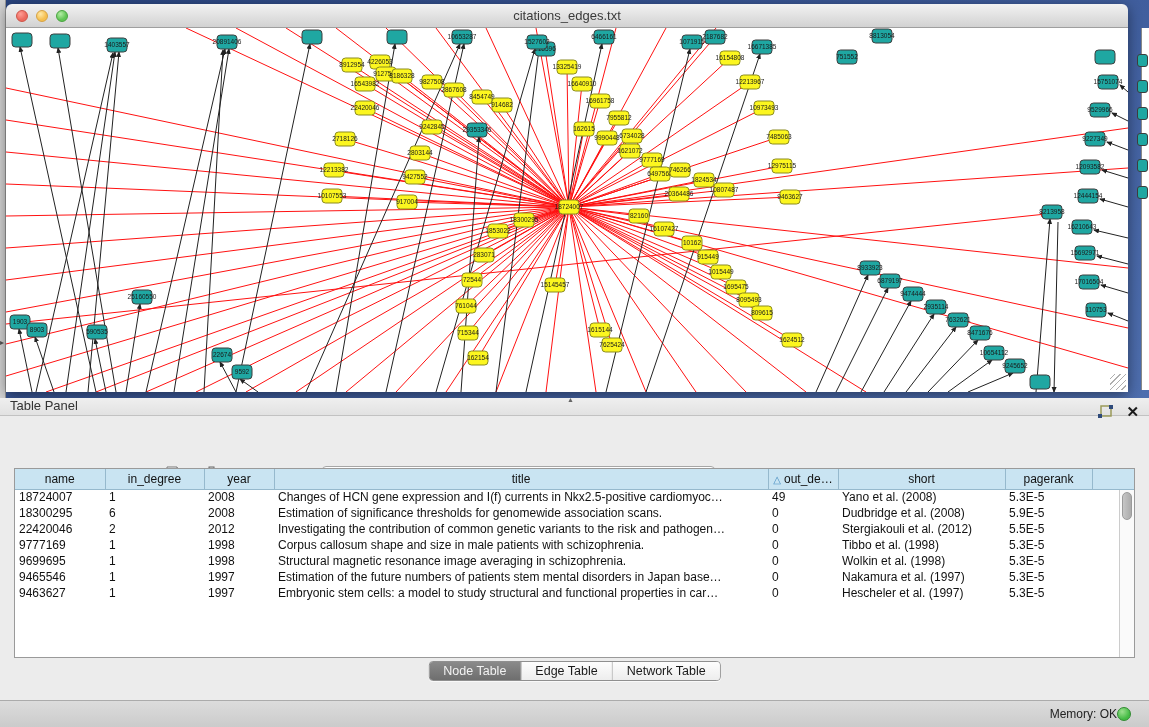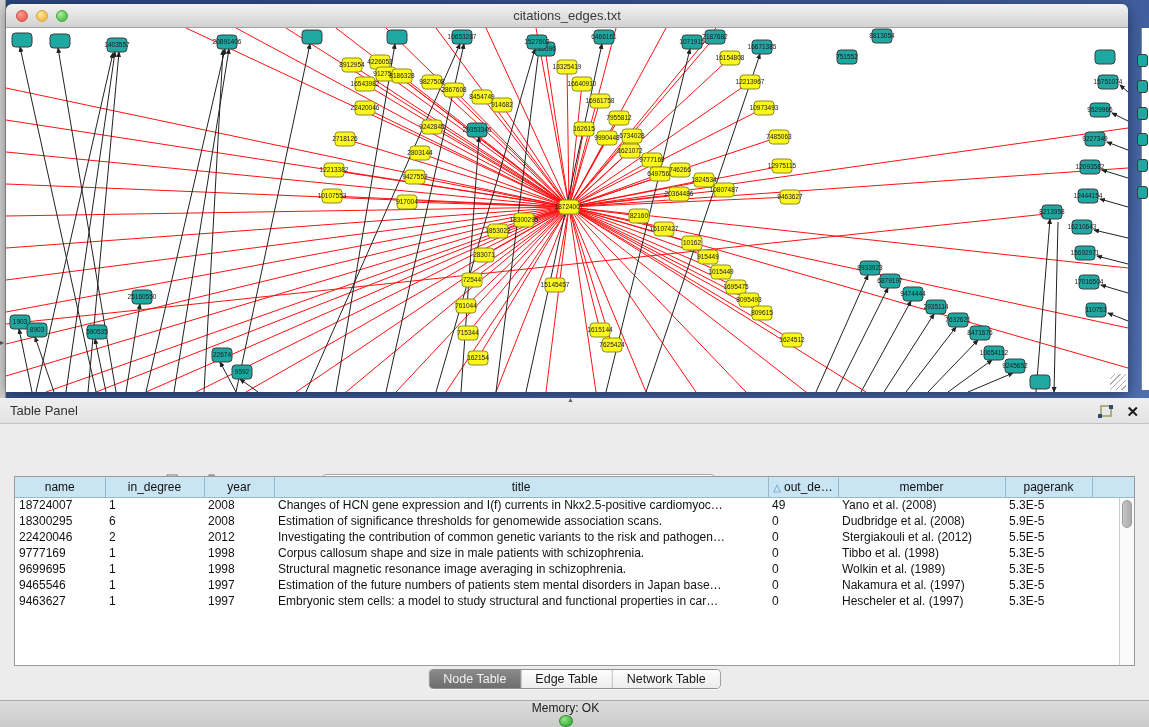--- a/index.html
+++ b/index.html
@@ -35,22 +35,22 @@
   .resize-grip { position:absolute; right:2px; bottom:2px; width:16px; height:16px;
     background:repeating-linear-gradient(135deg,transparent 0 3px,#9a9a9a 3px 4px); opacity:.8; }
   .right-sliver { position:absolute; left:1141px; top:28px; width:8px; height:362px;
     background:#fff; border-left:1px solid #888; }
   .sliver-node { position:absolute; left:-5px; width:11px; height:13px;
     background:#1FA7A2; border:1px solid #3d3d3d; border-radius:3px; }
 
   
   .table-panel { position:absolute; left:0; top:398px; width:1149px; height:302px;
     background:#ececec; }
-  .panel-header { height:26px; background:linear-gradient(#efefef,#e2e2e2);
-    border-bottom:1px solid #c2c2c2; display:flex; align-items:center; position:relative; }
+  .panel-header { height:18px; background:linear-gradient(#efefef,#e2e2e2);
+    border-bottom:1px solid #c2c2c2; display:flex; position:relative; }
   .panel-title { font-size:13px; color:#333; padding-left:10px; }
   .splitter-grip { position:absolute; left:567px; top:-2px; font-size:7px; color:#666; }
   .hdr-btns { position:absolute; right:10px; top:5px; display:flex; gap:12px; align-items:center; }
   .close-x { font-size:15px; font-weight:bold; color:#1a1a1a; cursor:default; }
 
   .panel-body { position:relative; height:272px; }
   .toolbar { position:absolute; left:14px; top:12px; display:flex; align-items:center; gap:13px;margin-top:37px; }
   .tb-icon { width:24px; height:24px; display:flex; align-items:center; justify-content:center; }
   .fx { font:italic bold 14px "Liberation Serif", serif; color:#222; }
   .combo { position:relative; margin-left:12px; width:393px; height:22px; background:#fff;
@@ -77,21 +77,21 @@
     background:#fff; box-shadow:0 1px 0 rgba(255,255,255,.7); }
   .tab { padding:0 14px; font-size:12.5px; color:#1a1a1a; display:flex; align-items:center;
     border-right:1px solid #b5b5b5; background:linear-gradient(#fdfdfd,#ededed); }
   .tab:last-child { border-right:none; }
   .tab.selected { background:linear-gradient(#8a8a8a,#6e6e6e); color:#f2f2f2; }
 
   
   .statusbar { position:absolute; left:0; top:700px; width:1149px; height:27px;
     background:linear-gradient(#dcdcdc,#cbcbcb); border-top:1px solid #ababab;
     display:flex; align-items:center; justify-content:flex-end; gap:0; padding-right:18px;
-    font-size:12px; color:#222;flex-direction:column; }
+    font-size:12px; color:#222; }
   .mem-dot { width:14px; height:14px; border-radius:50%;
     background:radial-gradient(circle at 35% 30%,#9ce08e,#44bb44 65%); border:1px solid #2e8b2e; }
 </style>
 </head>
 <body>
 
 <div id="stage">
 
   <div class="desktop">
     <div class="left-strip">
@@ -762,21 +762,21 @@
             <col style="width:87px">
               <col>
           </colgroup>
           <thead>
               <tr id="hdr-row">
                 <th><span>name</span></th>
                 <th><span>in_degree</span></th>
                 <th><span>year</span></th>
                 <th><span>title</span></th>
                 <th><span class="sort-tri">△</span><span>out_de…</span></th>
-                <th><span>member</span></th>
+                <th><span>short</span></th>
                 <th><span>pagerank</span></th>
                 <th></th>
               </tr>
             </thead>
           <tbody id="tbl-body">
               <tr>
                 <td>18724007</td>
                 <td>1</td>
                 <td>2008</td>
                 <td>Changes of HCN gene expression and I(f) currents in Nkx2.5-positive cardiomyoc…</td>
@@ -814,21 +814,21 @@
                 <td>Tibbo et al. (1998)</td>
                 <td>5.3E-5</td>
                 <td></td>
               </tr>
               <tr>
                 <td>9699695</td>
                 <td>1</td>
                 <td>1998</td>
                 <td>Structural magnetic resonance image averaging in schizophrenia.</td>
                 <td>0</td>
-                <td>Wolkin et al. (1989)</td>
+                <td>Wolkin et al. (1998)</td>
                 <td>5.3E-5</td>
                 <td></td>
               </tr>
               <tr>
                 <td>9465546</td>
                 <td>1</td>
                 <td>1997</td>
                 <td>Estimation of the future numbers of patients stem mental disorders in Japan base…</td>
                 <td>0</td>
                 <td>Nakamura et al. (1997)</td>

